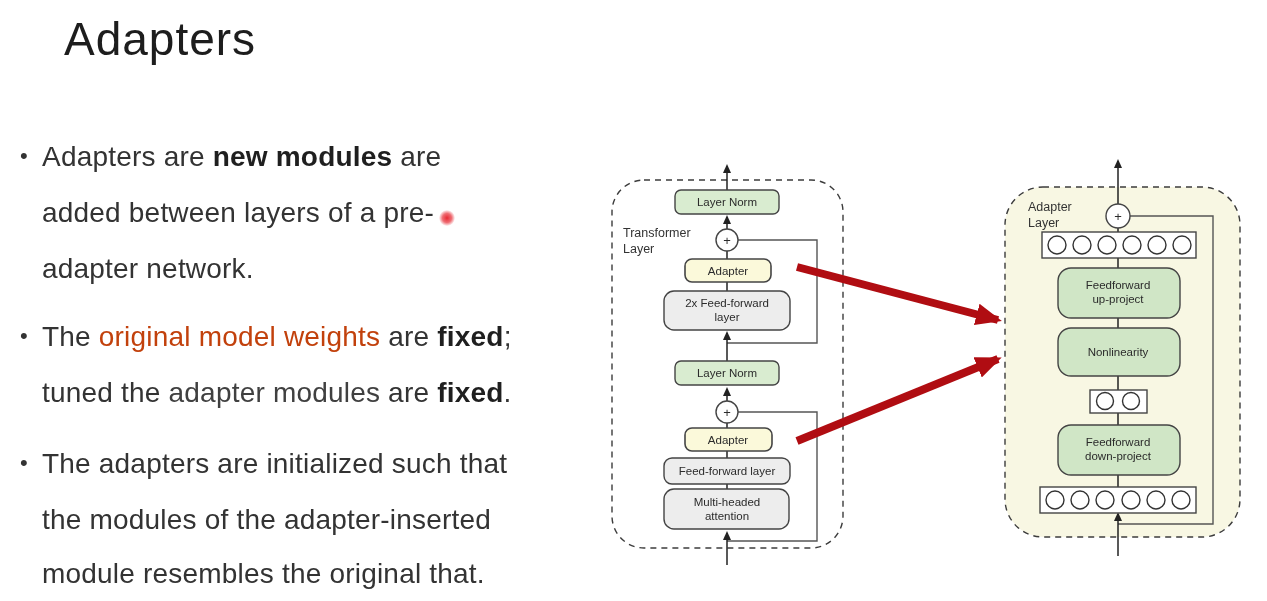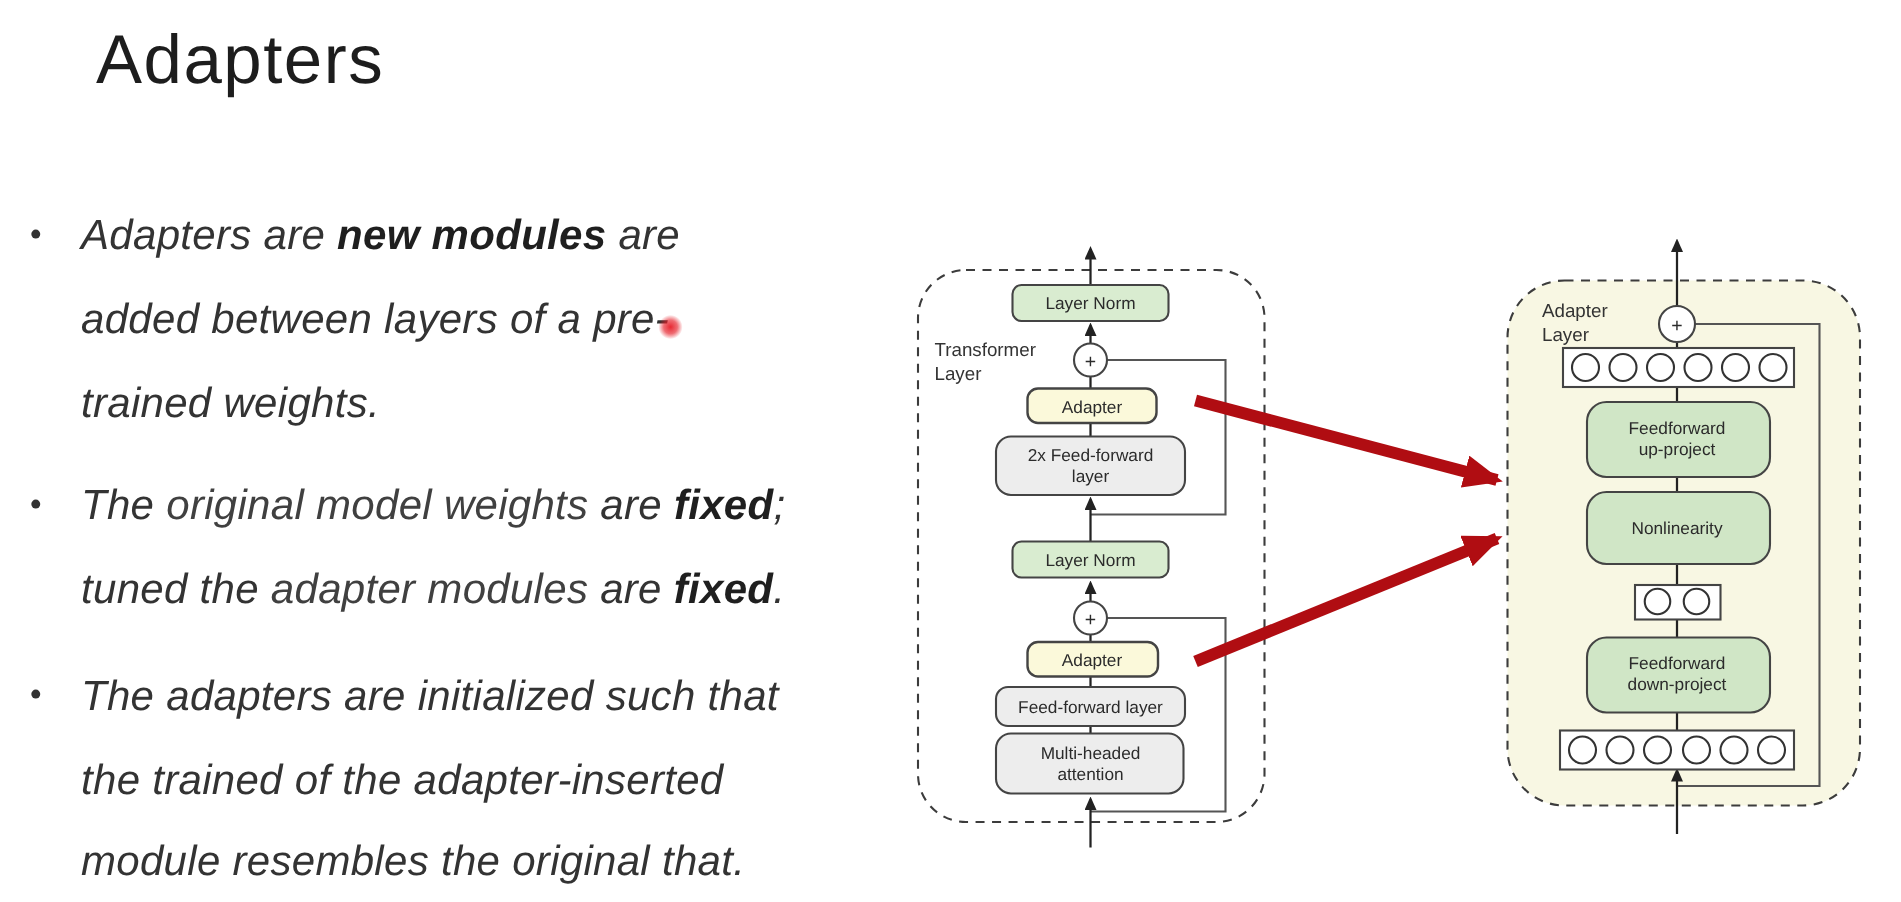--- a/index.html
+++ b/index.html
@@ -9,26 +9,26 @@
   }
   #slide{position:absolute;inset:0;text-align:center;}
   .title{
     position:absolute;left:64px;top:12px;font-size:46px;font-weight:400;
     color:#1d1d1d;letter-spacing:1px;
   }
   .line{
     position:absolute;left:0;height:36px;font-size:28px;color:#333333;
     white-space:nowrap;letter-spacing:0.2px;
   }
-  .line .txt{position:absolute;left:54px;top:0;font-style:italic;}
+  .line .txt{position:absolute;left:42px;top:0;}
   .bullet{
     position:absolute;left:20px;top:2px;font-size:22px;color:#333333;
   }
   .b{font-weight:700;color:#1f1f1f;}
-  .red{color:#404040;}
+  .red{color:#c2410c;}
   .blue{color:#404040;}
   .laser-dot{
     position:absolute;left:439px;top:210px;width:16px;height:16px;border-radius:50%;
     background:radial-gradient(circle, rgba(230,30,40,0.95) 0%, rgba(230,30,40,0.65) 40%, rgba(230,30,40,0) 72%);
     pointer-events:none;
   }
   svg text{font-family:"Liberation Sans", sans-serif;fill:#2b2b2b;}
   .boxlbl{font-size:11.5px;}
   .sidelbl{font-size:12.5px;fill:#333;}
   .plus{font-size:13px;}
@@ -41,38 +41,38 @@
   <div class="title">Adapters</div>
 
   <div class="line" style="top:141px;">
     <span class="bullet">•</span>
     <span class="txt"><span>Adapters are </span><span class="b">new modules</span><span> are</span></span>
   </div>
   <div class="line" style="top:197px;">
     <span class="txt"><span>added between layers of </span><span>a</span><span> pre-</span></span>
   </div>
   <div class="line" style="top:253px;">
-    <span class="txt">trained weights.</span>
+    <span class="txt">adapter network.</span>
   </div>
   <div class="laser-dot"></div>
 
   <div class="line" style="top:321px;">
     <span class="bullet">•</span>
     <span class="txt"><span>The </span><span class="red">original model weights</span><span> are </span><span class="b">fixed</span><span>;</span></span>
   </div>
   <div class="line" style="top:377px;">
     <span class="txt"><span>tuned the </span><span class="blue">adapter modules</span><span> are </span><span class="b">fixed</span><span>.</span></span>
   </div>
 
   <div class="line" style="top:448px;">
     <span class="bullet">•</span>
     <span class="txt">The adapters are initialized such that</span>
   </div>
   <div class="line" style="top:504px;">
-    <span class="txt">the trained of the adapter-inserted</span>
+    <span class="txt">the modules of the adapter-inserted</span>
   </div>
   <div class="line" style="top:558px;">
     <span class="txt">module resembles the original that.</span>
   </div>
 
   <svg width="1267" height="601" viewBox="0 0 1267 601" style="position:absolute;left:0;top:0;">
     <defs>
       <marker id="ah-black" markerWidth="9" markerHeight="8" refX="7" refY="4" orient="auto" markerUnits="userSpaceOnUse">
         <path d="M0,0 L9,4 L0,8 z" fill="#222"></path>
       </marker>

